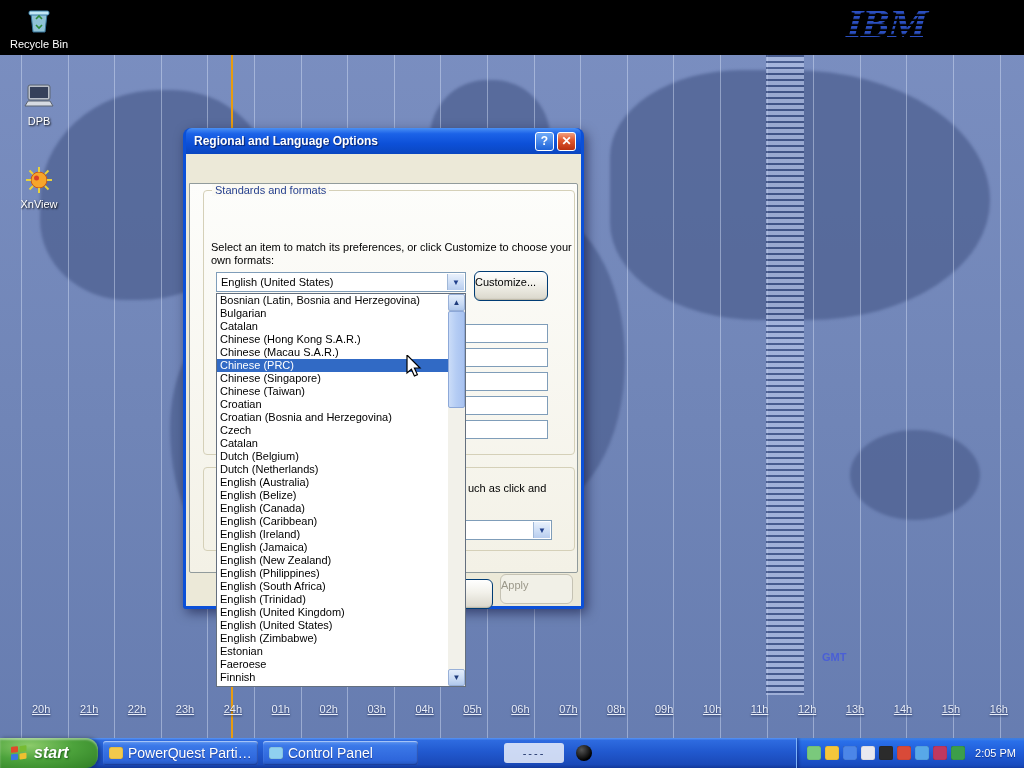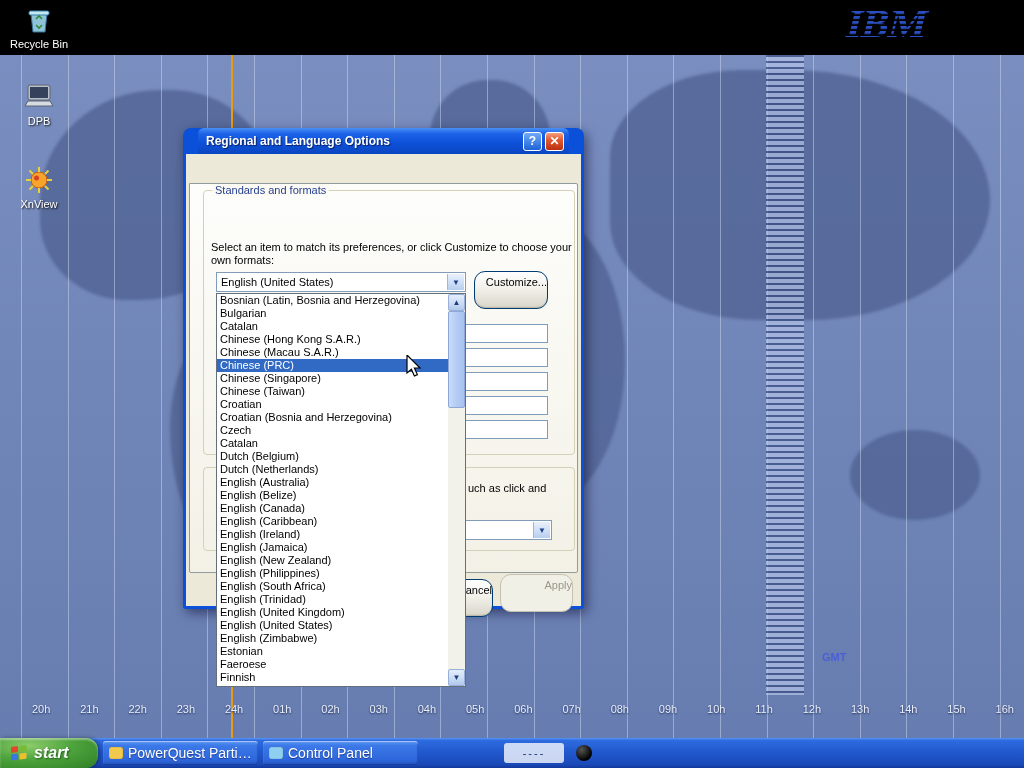--- a/index.html
+++ b/index.html
@@ -11,32 +11,32 @@
   }
   
   .desktop { position:absolute; inset:0; background:linear-gradient(180deg,#7B8FC1 0%,#7085B7 55%,#667CB0 100%); }
   .land { position:absolute; background:rgba(80,99,148,.8); filter:blur(1.5px); }
   .tz-lines { position:absolute; left:21px; right:0; top:55px; bottom:0;
     background:repeating-linear-gradient(90deg, rgba(216,227,248,.45) 0 1px, rgba(0,0,0,0) 1px 46.6px); }
   .dateline { position:absolute; left:766px; top:55px; width:38px; height:640px; opacity:.7;
     background:repeating-linear-gradient(180deg, rgba(52,72,124,.95) 0 2px, rgba(186,200,235,.95) 2px 6px); }
   .now-line { position:absolute; left:231px; top:55px; width:2px; height:686px; background:#E89C10; }
   .hours { position:absolute; left:0; right:0; top:703px; display:flex; justify-content:space-between;
-    padding:0 10px 0 32px; color:#E8EEFA; font-size:11px; text-shadow:0 1px 2px rgba(0,10,50,.7); }
+    padding:0 16px 0 32px; color:#E8EEFA; font-size:11px; text-shadow:0 1px 2px rgba(0,10,50,.7);text-decoration:underline; }
   .gmt { position:absolute; left:822px; top:651px; color:#4A5FD6; font-size:11px; font-weight:bold; }
   
   .top-bar { position:absolute; left:0; top:0; width:1024px; height:55px; background:#000; }
   .ibm-logo { position:absolute; left:833px; top:1px; }
   
   .desk-icon { position:absolute; width:78px; text-align:center; color:#fff; font-size:11px;
     text-shadow:1px 1px 2px #000; cursor:default; }
   .desk-icon svg { display:block; margin:0 auto 3px; }
   
   .dialog { position:absolute; left:183px; top:128px; width:401px; height:481px;
-    background:#0B50D8; border-radius:8px 8px 3px 3px; padding:0 15px 3px;
+    background:#0B50D8; border-radius:8px 8px 3px 3px; padding:0 3px 3px;
     box-shadow:3px 4px 12px rgba(0,0,40,.5); z-index:10; }
   .titlebar { height:26px; display:flex; align-items:center; padding:0 5px 0 8px;
     background:linear-gradient(180deg,#4A90F4 0%,#1C63E8 22%,#0D50D8 60%,#0A46C0 100%);
     border-radius:6px 6px 0 0; }
   .title-text { color:#fff; font-weight:bold; font-size:12px; flex:1;
     text-shadow:1px 1px 1px rgba(8,28,90,.9); white-space:nowrap; }
   .tb-btn { width:19px; height:19px; border-radius:3px; border:1px solid #fff; color:#fff;
     font-weight:bold; font-size:12px; line-height:16px; text-align:center; margin-left:3px; }
   .tb-help  { background:linear-gradient(180deg,#6FAAF8,#1E63D8); }
   .tb-close { background:linear-gradient(180deg,#F0A080,#E25A30 40%,#B83010); }
@@ -58,23 +58,23 @@
   .dlg-text { position:absolute; font-size:11px; color:#000; line-height:13px; z-index:2; }
   .sample-box { position:absolute; left:130px; width:232px; height:19px; background:#fff;
     border:1px solid #7F9DB9; z-index:2; }
   
   .combo { position:absolute; background:#fff; border:1px solid #7F9DB9; font-size:11px;
     display:flex; align-items:center; padding-left:4px; z-index:2; }
   .combo .arrow-btn { position:absolute; right:1px; top:1px; bottom:1px; width:17px;
     background:linear-gradient(180deg,#E9F1FC,#CBDCF5 60%,#B8CDEE); border-left:1px solid #A0B8D8;
     display:flex; align-items:center; justify-content:center; font-size:8px; color:#21408C; }
   
-  .btn { position:absolute; height:38px; width:73px; border:1px solid #003C74; border-radius:11px;
+  .btn { position:absolute; height:30px; width:73px; border:1px solid #003C74; border-radius:6px;
     background:linear-gradient(180deg,#FFFFFF,#F2F1EA 45%,#DDDACF 92%,#D0CDC0);
-    font-size:11px; color:#000; text-align:right; line-height:20px; z-index:2;
+    font-size:11px; color:#000; text-align:left; line-height:20px; z-index:2;
     box-shadow:inset 0 -1px 1px rgba(120,110,80,.25); }
   .btn.disabled { border-color:#C5C2B3; color:#9B988A; background:#F1F0E7; box-shadow:none; }
   
   .dropdown { position:absolute; left:30px; top:139px; width:250px; height:394px; background:#fff;
     border:1px solid #646F7E; z-index:30; font-size:11px; }
   .dd-items { position:absolute; left:0; top:0; right:17px; bottom:0; overflow:hidden; }
   .dd-item { height:13px; line-height:13px; padding-left:3px; white-space:nowrap; overflow:hidden; color:#000; }
   .dd-item.selected { background:#316AC5; color:#fff; }
   .scrollbar { position:absolute; right:0; top:0; bottom:0; width:17px; background:#F2F1EA; }
   .sb-btn { position:absolute; left:0; width:17px; height:17px;
@@ -346,13 +346,36 @@
       <div class="task-btn">
         <span class="task-ico" style="background: rgb(143, 208, 240);"></span>
         <span class="task-label">Control Panel</span>
       </div>
 
     </div>
 
   <div class="deskband">----</div>
   <div class="round-icon"></div>
 
+  <div class="tray">
+    <div style="display:flex; gap:4px; align-items:center;">
+
+        <span class="tray-ico" style="background: rgb(122, 201, 124);"></span>
+
+        <span class="tray-ico" style="background: rgb(245, 198, 60);"></span>
+
+        <span class="tray-ico" style="background: rgb(76, 134, 232);"></span>
+
+        <span class="tray-ico" style="background: rgb(232, 232, 240);"></span>
+
+        <span class="tray-ico" style="background: rgb(43, 43, 43);"></span>
+
+        <span class="tray-ico" style="background: rgb(217, 74, 56);"></span>
+
+        <span class="tray-ico" style="background: rgb(88, 168, 232);"></span>
+
+        <span class="tray-ico" style="background: rgb(192, 56, 96);"></span>
+
+        <span class="tray-ico" style="background: rgb(60, 158, 74);"></span>
+      </div>
+    <span class="clock">2:05 PM</span>
+  </div>
 </div>
 
 </body></html>

